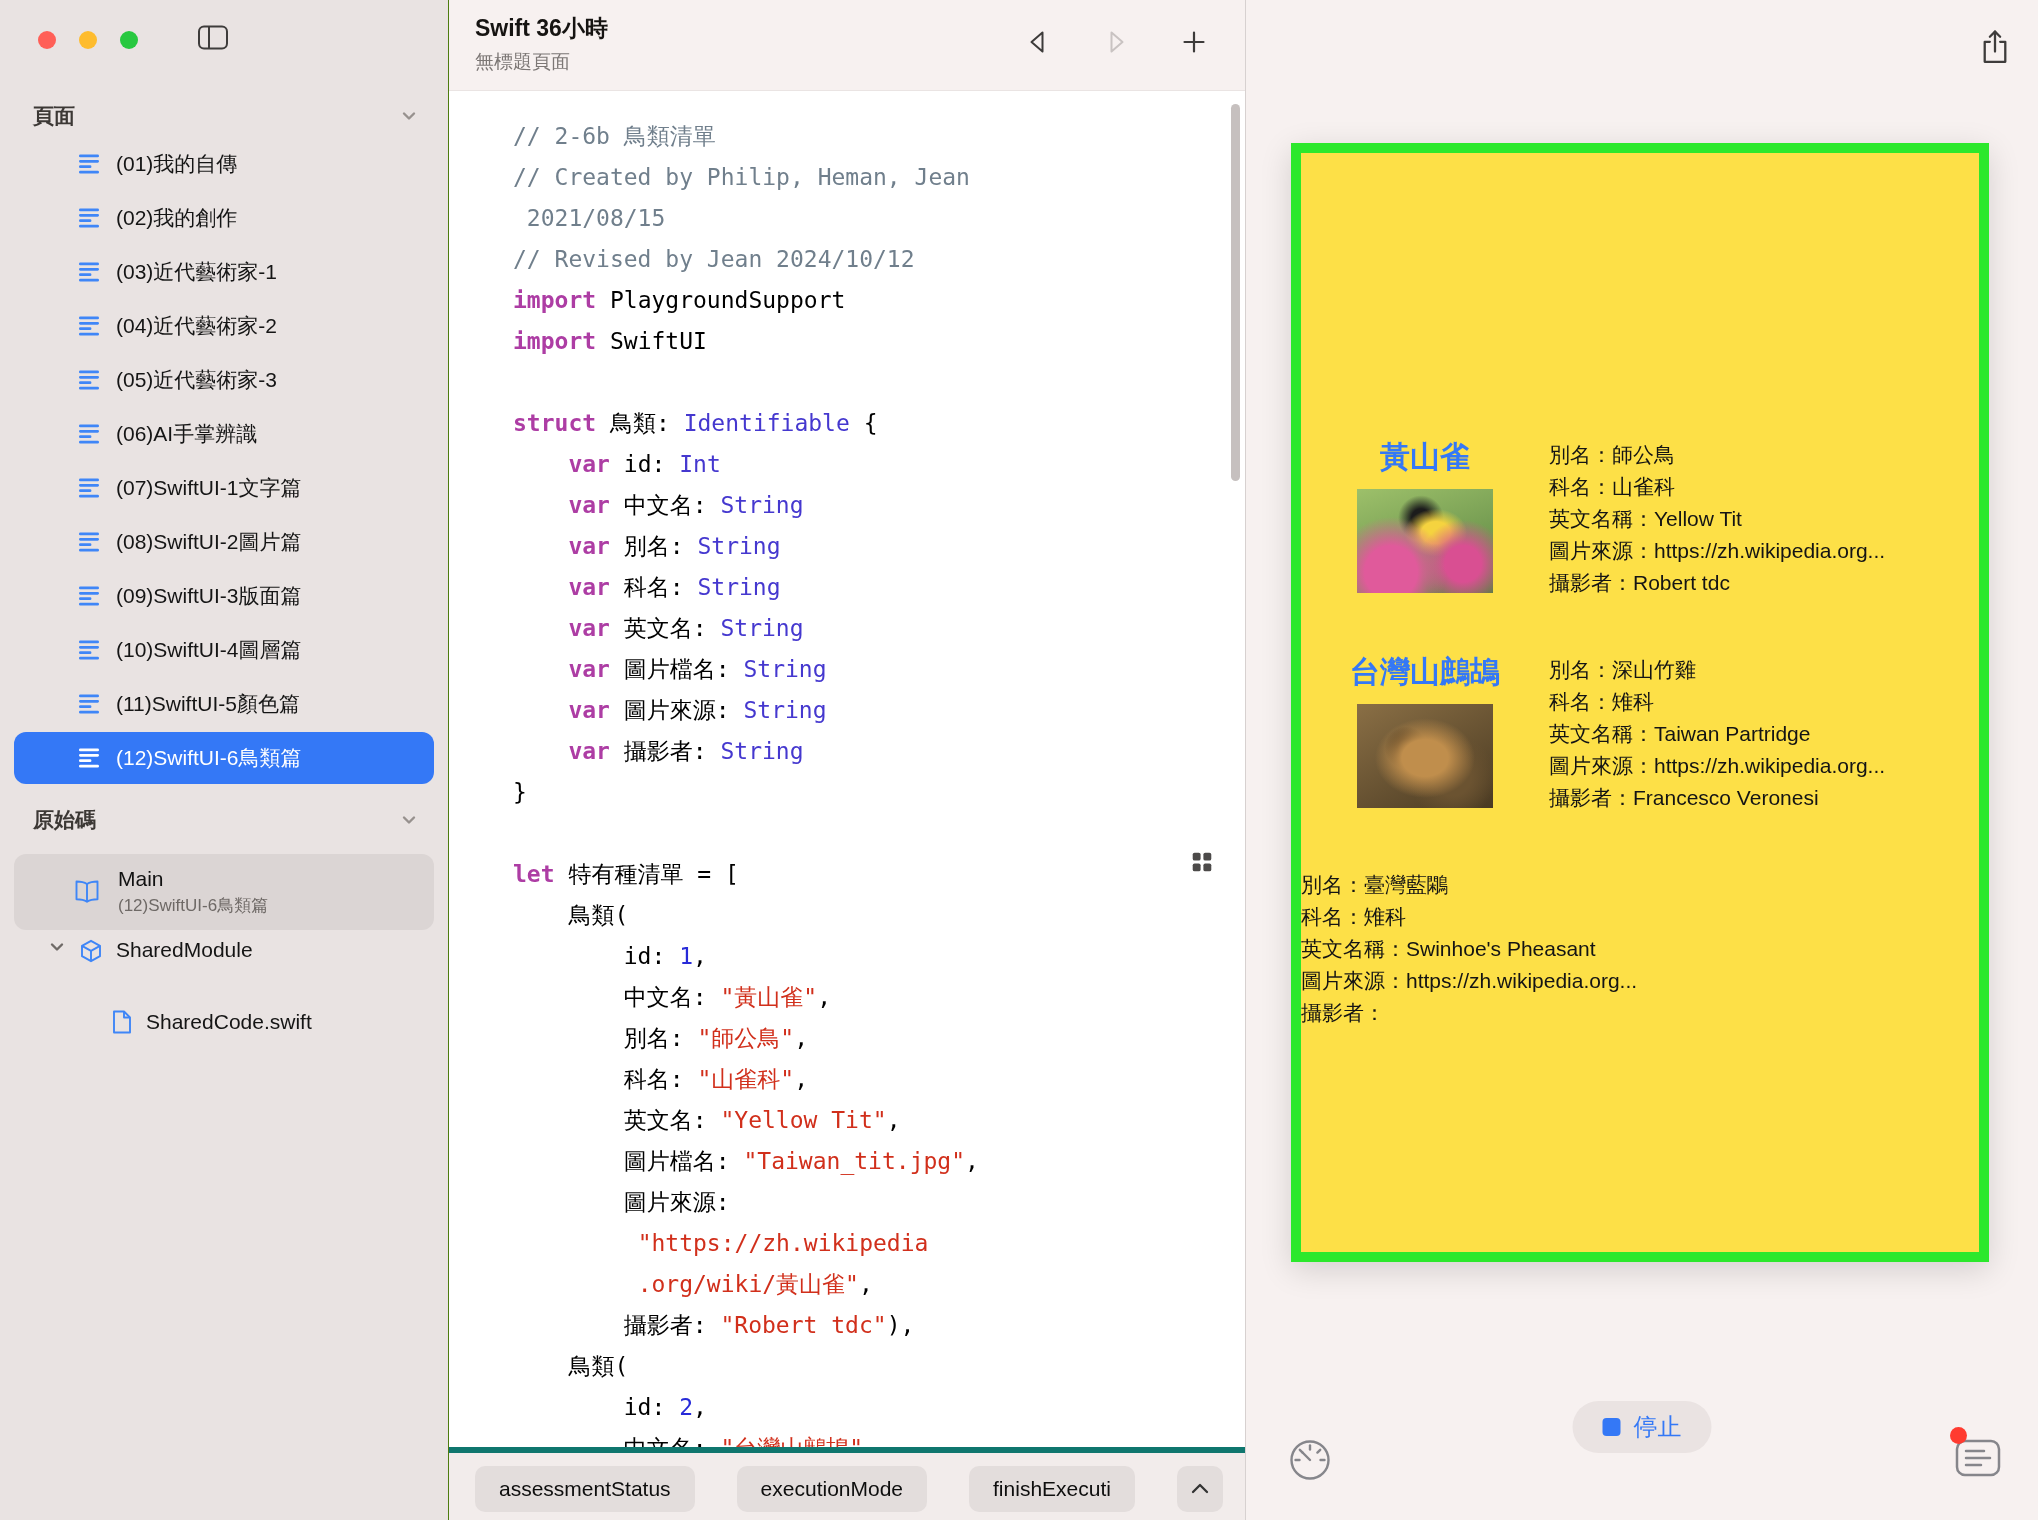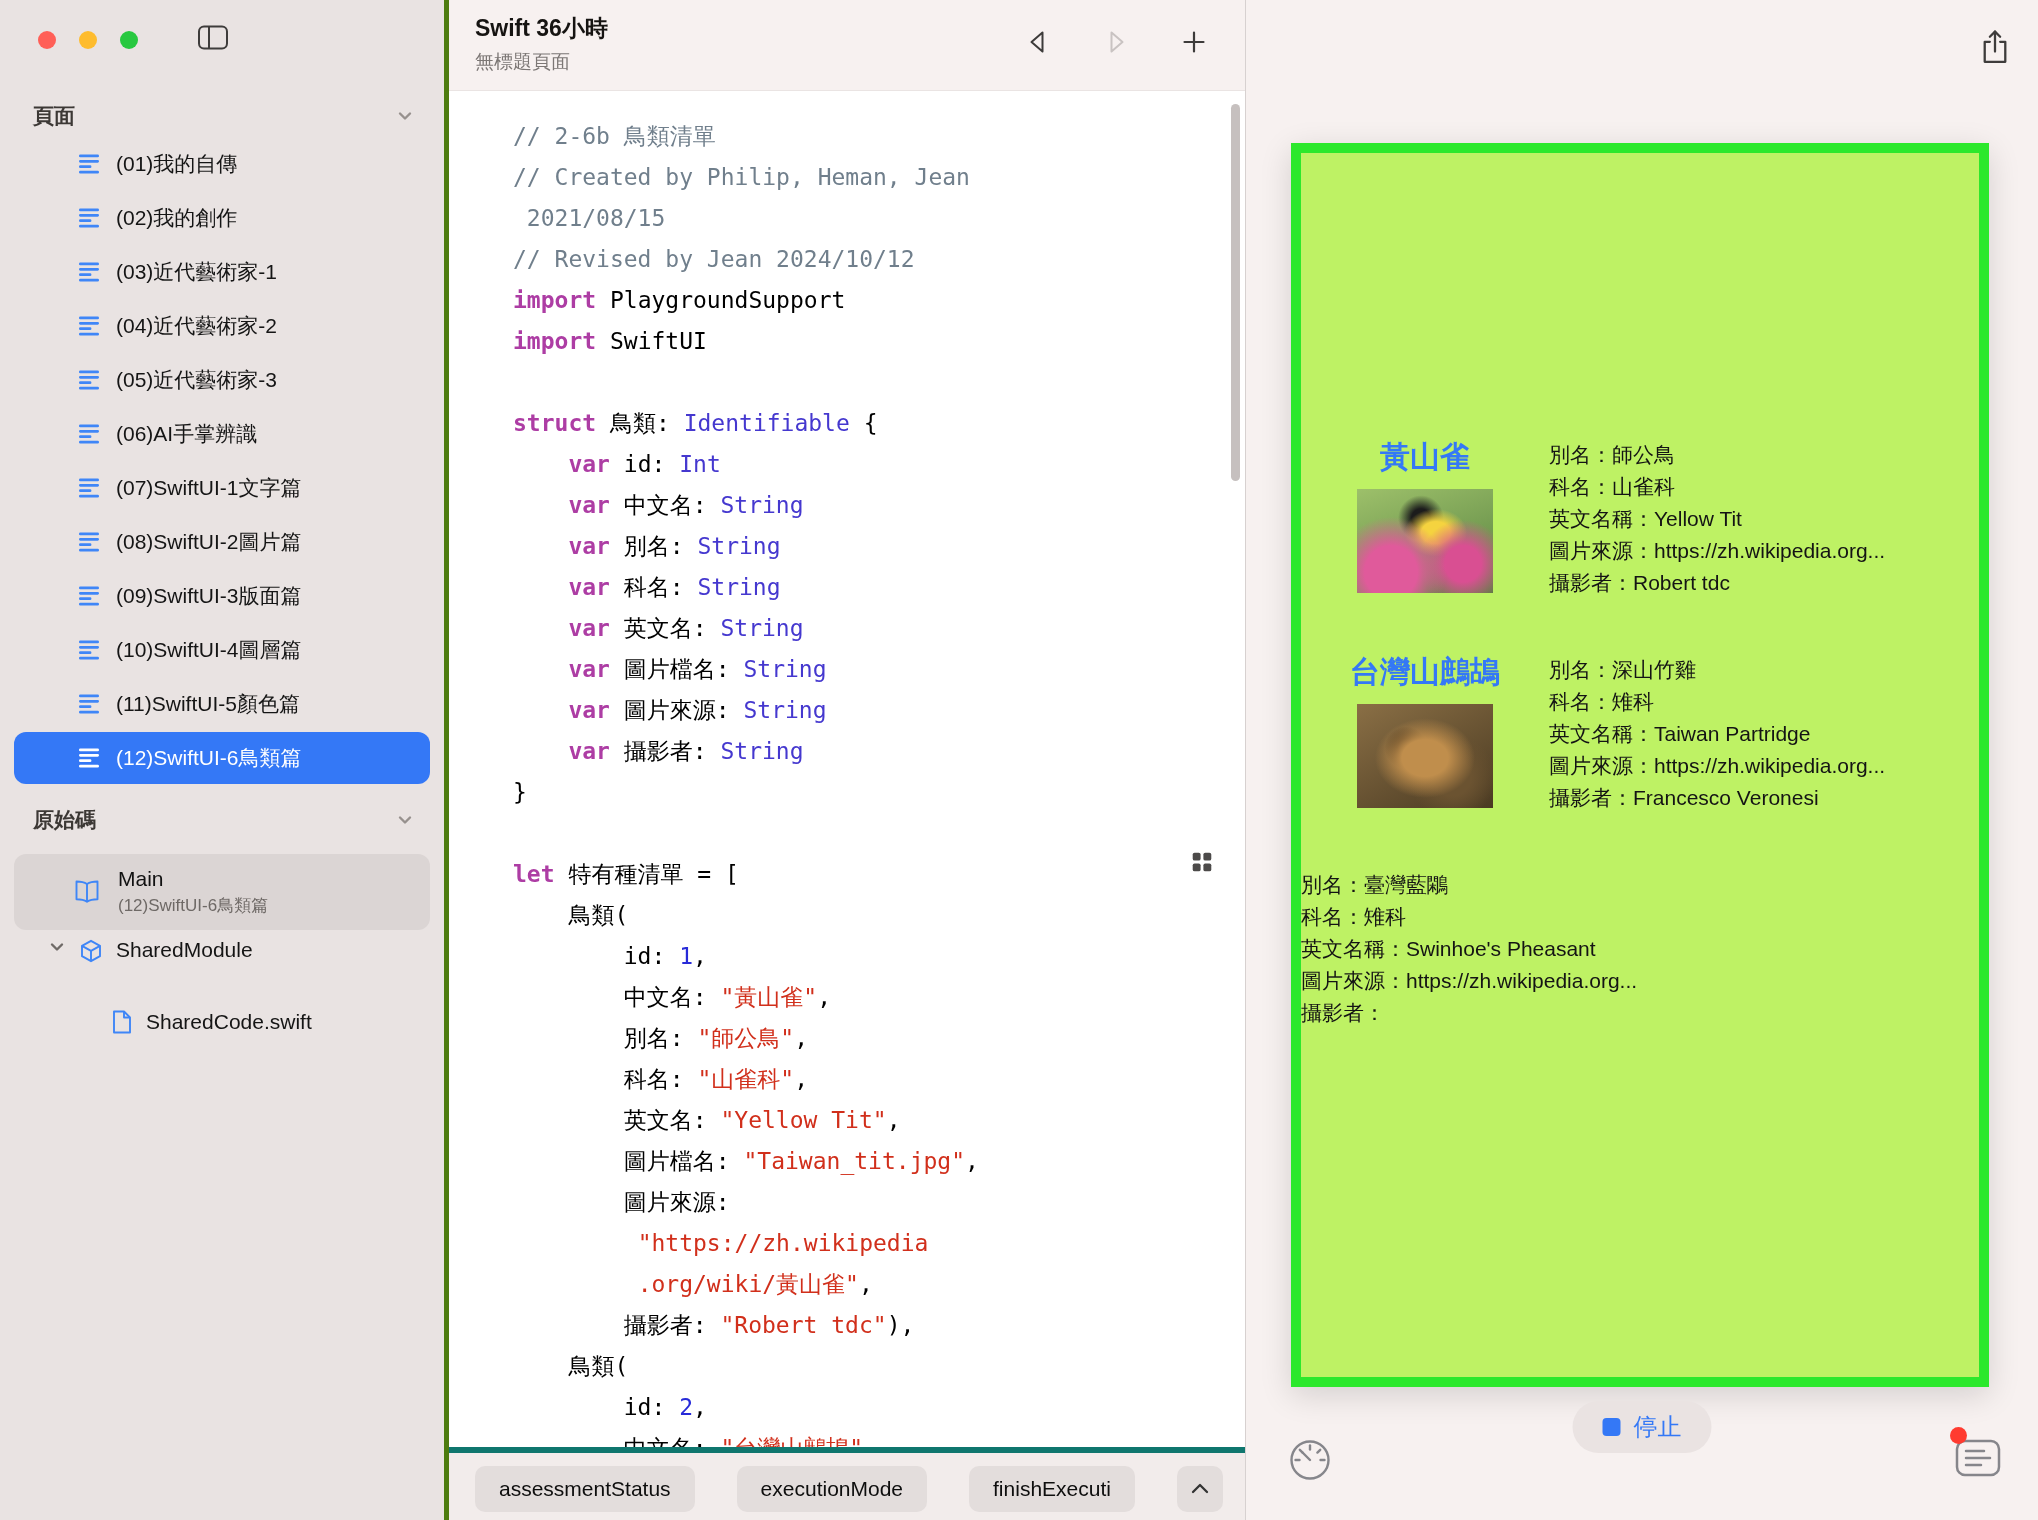--- a/index.html
+++ b/index.html
@@ -1,21 +1,21 @@
 <!DOCTYPE html>
 <html style="--accent: #3478f6; --preview-border: #2ce82c; --code-keyword: #ad3da4; --code-type: #4538cf; --code-string: #d12f1b; --code-number: #272ad8; --code-comment: #707f8c; --badge-red: #ff3b30;"><head>
 <meta charset="utf-8">
 <style>
   *{margin:0;padding:0;box-sizing:border-box}
   html,body{width:2038px;height:1520px}
   body{font-family:"Liberation Sans",sans-serif;overflow:hidden;background:#f7f1f0;-webkit-font-smoothing:antialiased}
   .window{display:flex;width:2038px;height:1520px}
 
   
-  .sidebar{width:449px;flex:none;background:#e9e3e2;border-right:5px solid #4d7c0f;position:relative;overflow:hidden}
+  .sidebar{width:449px;flex:none;background:#e9e3e2;border-right:1px solid #4d7c0f;position:relative;overflow:hidden}
   .traffic{height:80px;position:relative}
   .tl{position:absolute;top:31px;width:18px;height:18px;border-radius:50%;border:none;display:block}
   .tl-red{left:38px;background:#ff5f57}
   .tl-yellow{left:79px;background:#febc2e}
   .tl-green{left:120px;background:#28c840}
   .sidebar-toggle{position:absolute;left:196px;top:24px;width:34px;height:30px;background:none;border:none}
   .section-header{height:40px;margin-top:16px;padding:0 30px 0 33px;display:flex;align-items:center;justify-content:space-between;font-size:21px;font-weight:700;color:#3c3835}
   .sec-chev{color:#97918e;flex:none}
   .side-item{height:52px;margin:2px 14px;border-radius:12px;display:flex;align-items:center;padding-left:62px;gap:14px;font-size:21px;color:#151515;cursor:default}
   .side-item .pg-ic{width:26px;height:26px;color:#3f86f7;flex:none}
@@ -50,21 +50,21 @@
   .tk-nu{color:var(--code-number,#272ad8)}
   .editor-scrollbar{position:absolute;top:13px;right:5px;width:9px;height:377px;border-radius:5px;background:#c6c0bf}
   .grid-btn{position:absolute;top:756px;right:28px;width:30px;height:30px;background:none;border:none;display:flex;align-items:center;justify-content:center}
   .completion-bar{height:73px;flex:none;background:#f2eceb;border-top:6px solid #0f766e;display:flex;align-items:center;padding:5px 22px 0 26px;gap:42px;overflow:hidden}
   .comp-btn{height:46px;padding:0 24px;border:none;border-radius:10px;background:#e3dddc;font-size:21px;color:#0e0e0e;font-family:"Liberation Sans",sans-serif;white-space:nowrap}
   .expand-btn{margin-left:auto;width:46px;height:46px;flex:none;border:none;border-radius:10px;background:#e3dddc;display:flex;align-items:center;justify-content:center}
 
   
   .preview{flex:1;position:relative;background:#f7f1f0;overflow:hidden}
   .share-btn{position:absolute;top:24px;right:22px;width:42px;height:46px;background:none;border:none;display:flex;align-items:center;justify-content:center}
-  .preview-card{position:absolute;left:45px;top:143px;width:698px;height:1244px;background:#bef264;border:10px solid var(--preview-border,#2ce82c);box-shadow:0 8px 30px rgba(0,0,0,.14)}
+  .preview-card{position:absolute;left:45px;top:143px;width:698px;height:1119px;background:#fde047;border:10px solid var(--preview-border,#2ce82c);box-shadow:0 8px 30px rgba(0,0,0,.14)}
   .bird-list{position:absolute;inset:0;padding-top:286px;overflow:hidden}
   .bird-row{display:flex;height:172px;margin-bottom:43px}
   .bird-left{width:248px;flex:none;display:flex;flex-direction:column;align-items:center}
   .bird-name{font-size:30px;font-weight:700;color:var(--accent,#3478f6);line-height:36px;white-space:nowrap}
   .bird-photo{width:136px;height:104px;margin-top:14px;flex:none}
   .bird-details{flex:1;padding-right:10px}
   .bird-detail{font-size:21px;line-height:32px;color:#141414;white-space:nowrap;overflow:hidden}
   .photo-yellow-tit{background:
     radial-gradient(circle at 25% 80%, #e05a9b 0 20%, rgba(224,90,155,0) 42%),
     radial-gradient(circle at 78% 72%, #d94f92 0 14%, rgba(217,79,146,0) 34%),

